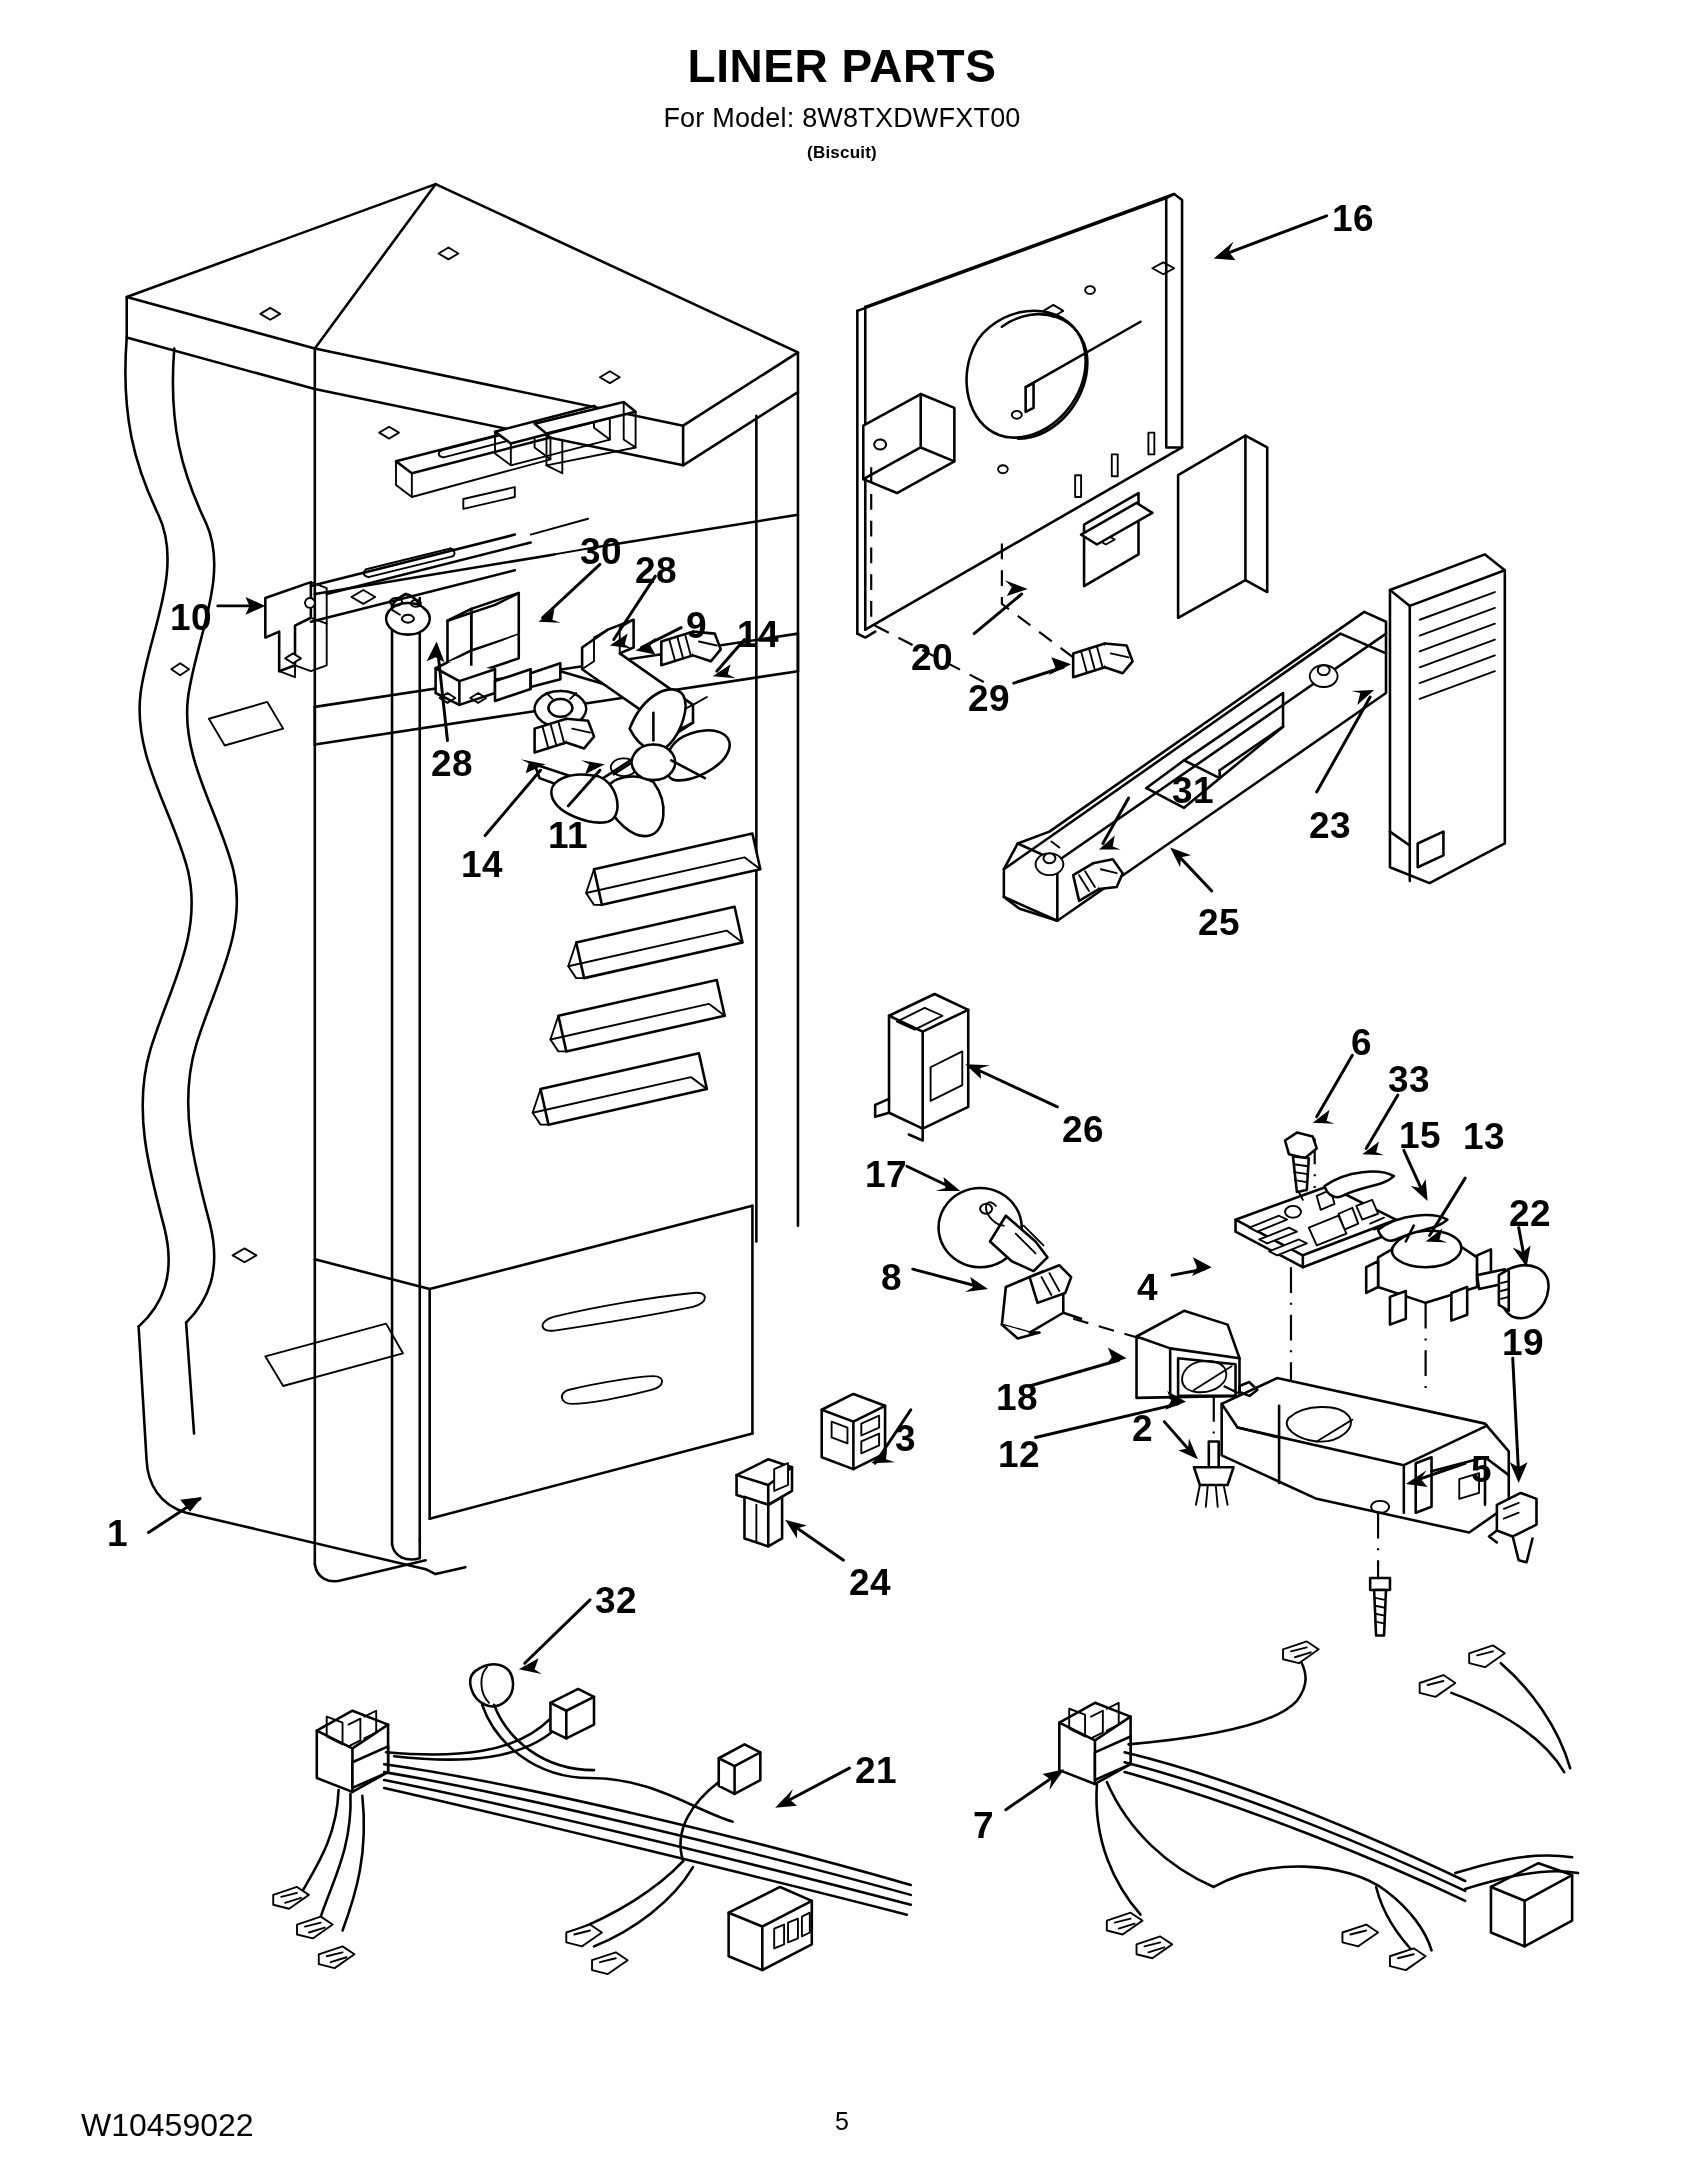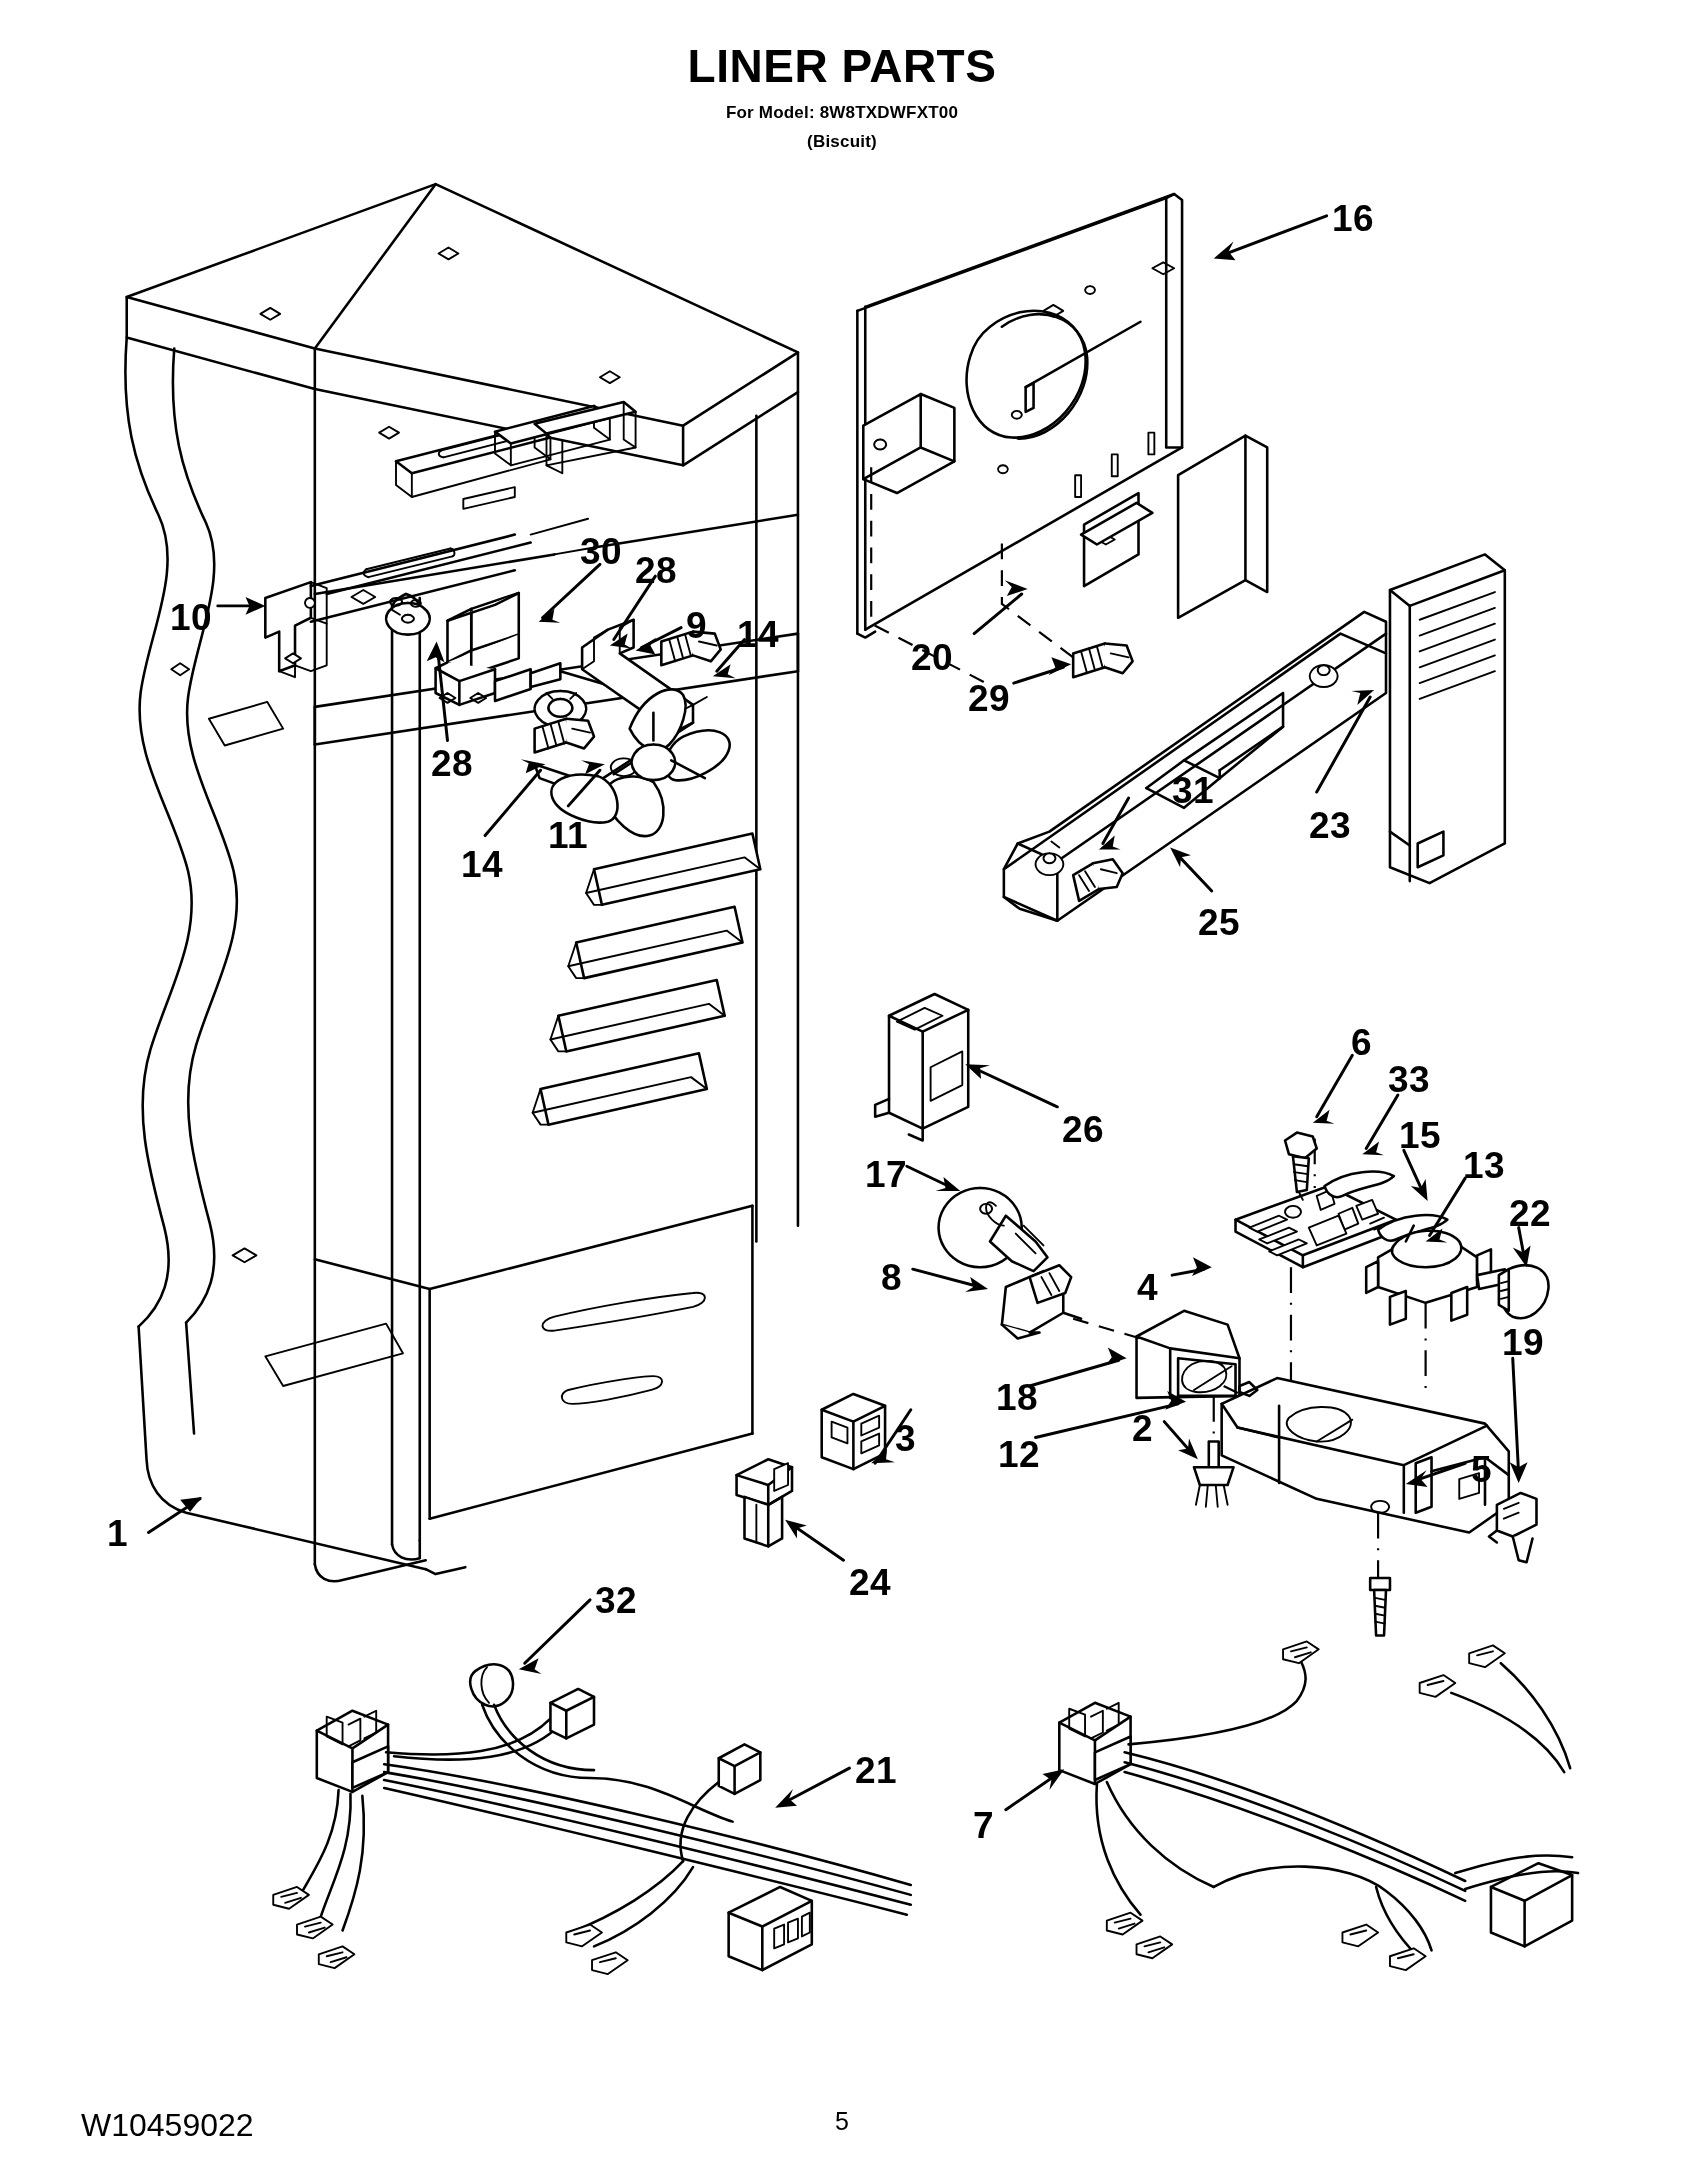--- a/index.html
+++ b/index.html
@@ -32,22 +32,22 @@
     text-align: center;
   }
   .title {
     font-size: 46px;
     font-weight: 700;
     letter-spacing: 0.5px;
     line-height: 1.05;
     margin: 0;
   }
   .subtitle {
-    font-size: 17px;
-    font-weight: 700;
+    font-size: 27px;
+    font-weight: 400;
     margin-top: 13px;
     letter-spacing: 0.2px;
   }
   .subtitle2 {
     font-size: 17px;
     font-weight: 700;
     margin-top: 9px;
     letter-spacing: 0.2px;
   }
 
@@ -819,21 +819,21 @@
       <div class="callout" style="left: 895px; top: 1420px;">3</div>
       <div class="callout" style="left: 1137px; top: 1269px;">4</div>
       <div class="callout" style="left: 1471px; top: 1451px;">5</div>
       <div class="callout" style="left: 1351px; top: 1024px;">6</div>
       <div class="callout" style="left: 973px; top: 1807px;">7</div>
       <div class="callout" style="left: 881px; top: 1259px;">8</div>
       <div class="callout" style="left: 686px; top: 607px;">9</div>
       <div class="callout" style="left: 170px; top: 599px;">10</div>
       <div class="callout" style="left: 548px; top: 817px;">11</div>
       <div class="callout" style="left: 998px; top: 1436px;">12</div>
-      <div class="callout" style="left: 1463px; top: 1147px;">13</div>
+      <div class="callout" style="left: 1463px; top: 1118px;">13</div>
       <div class="callout" style="left: 737px; top: 616px;">14</div>
       <div class="callout" style="left: 461px; top: 846px;">14</div>
       <div class="callout" style="left: 1399px; top: 1117px;">15</div>
       <div class="callout" style="left: 1332px; top: 200px;">16</div>
       <div class="callout" style="left: 865px; top: 1156px;">17</div>
       <div class="callout" style="left: 996px; top: 1379px;">18</div>
       <div class="callout" style="left: 1502px; top: 1324px;">19</div>
       <div class="callout" style="left: 911px; top: 639px;">20</div>
       <div class="callout" style="left: 855px; top: 1752px;">21</div>
       <div class="callout" style="left: 1509px; top: 1195px;">22</div>

